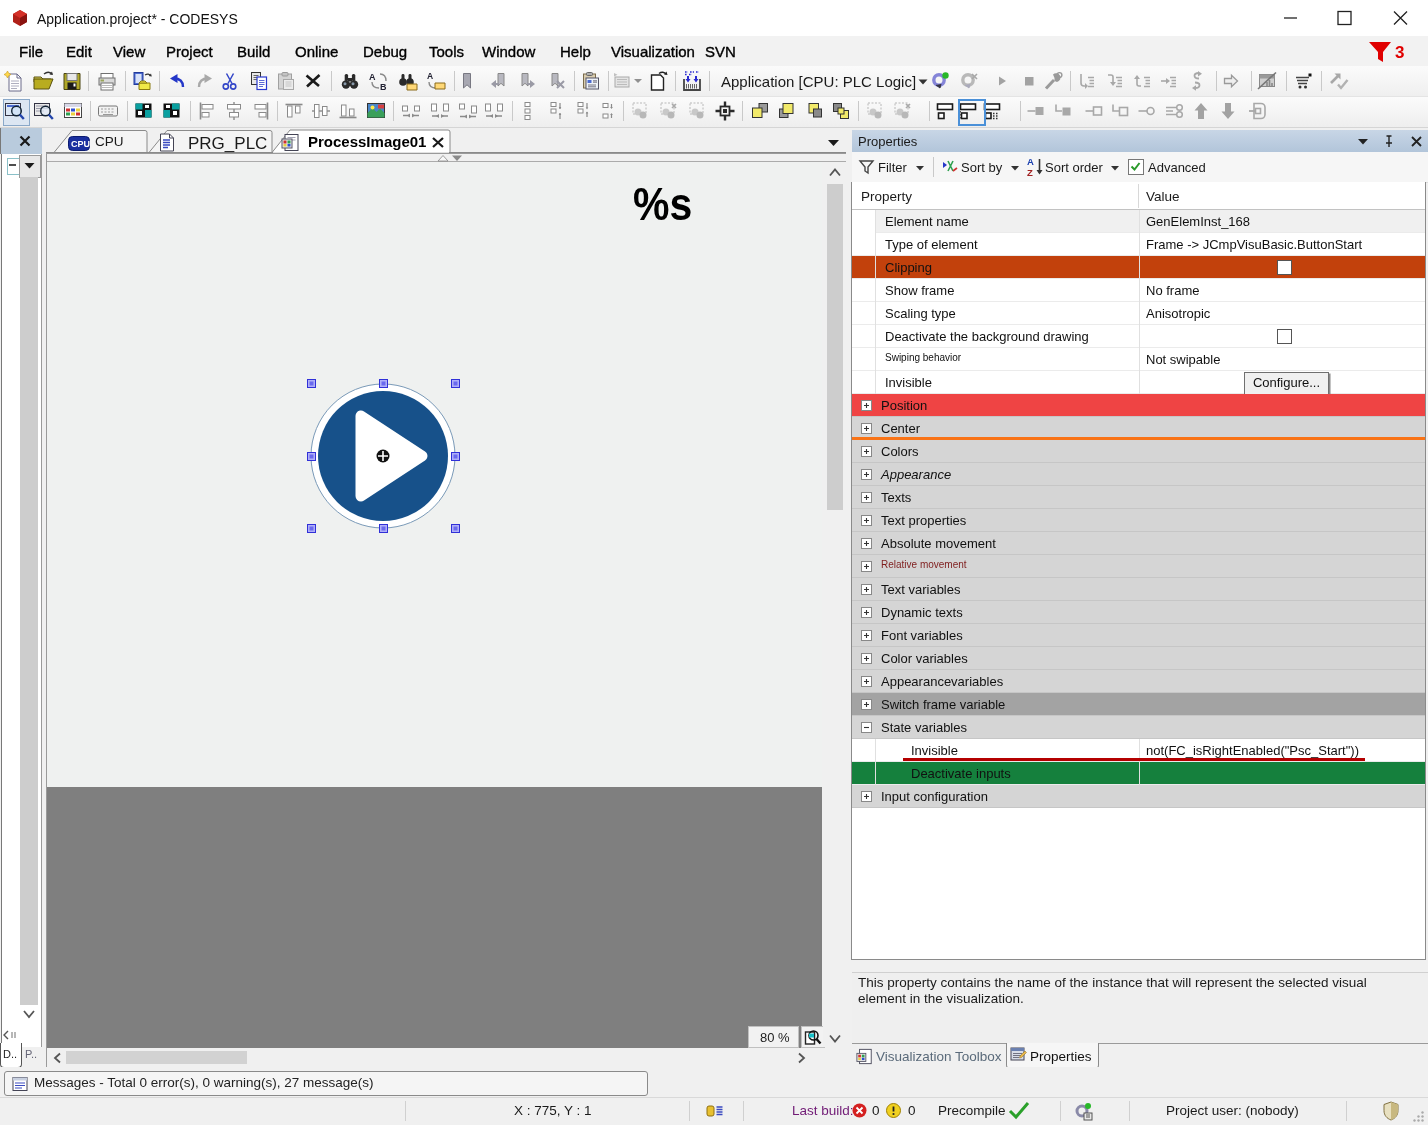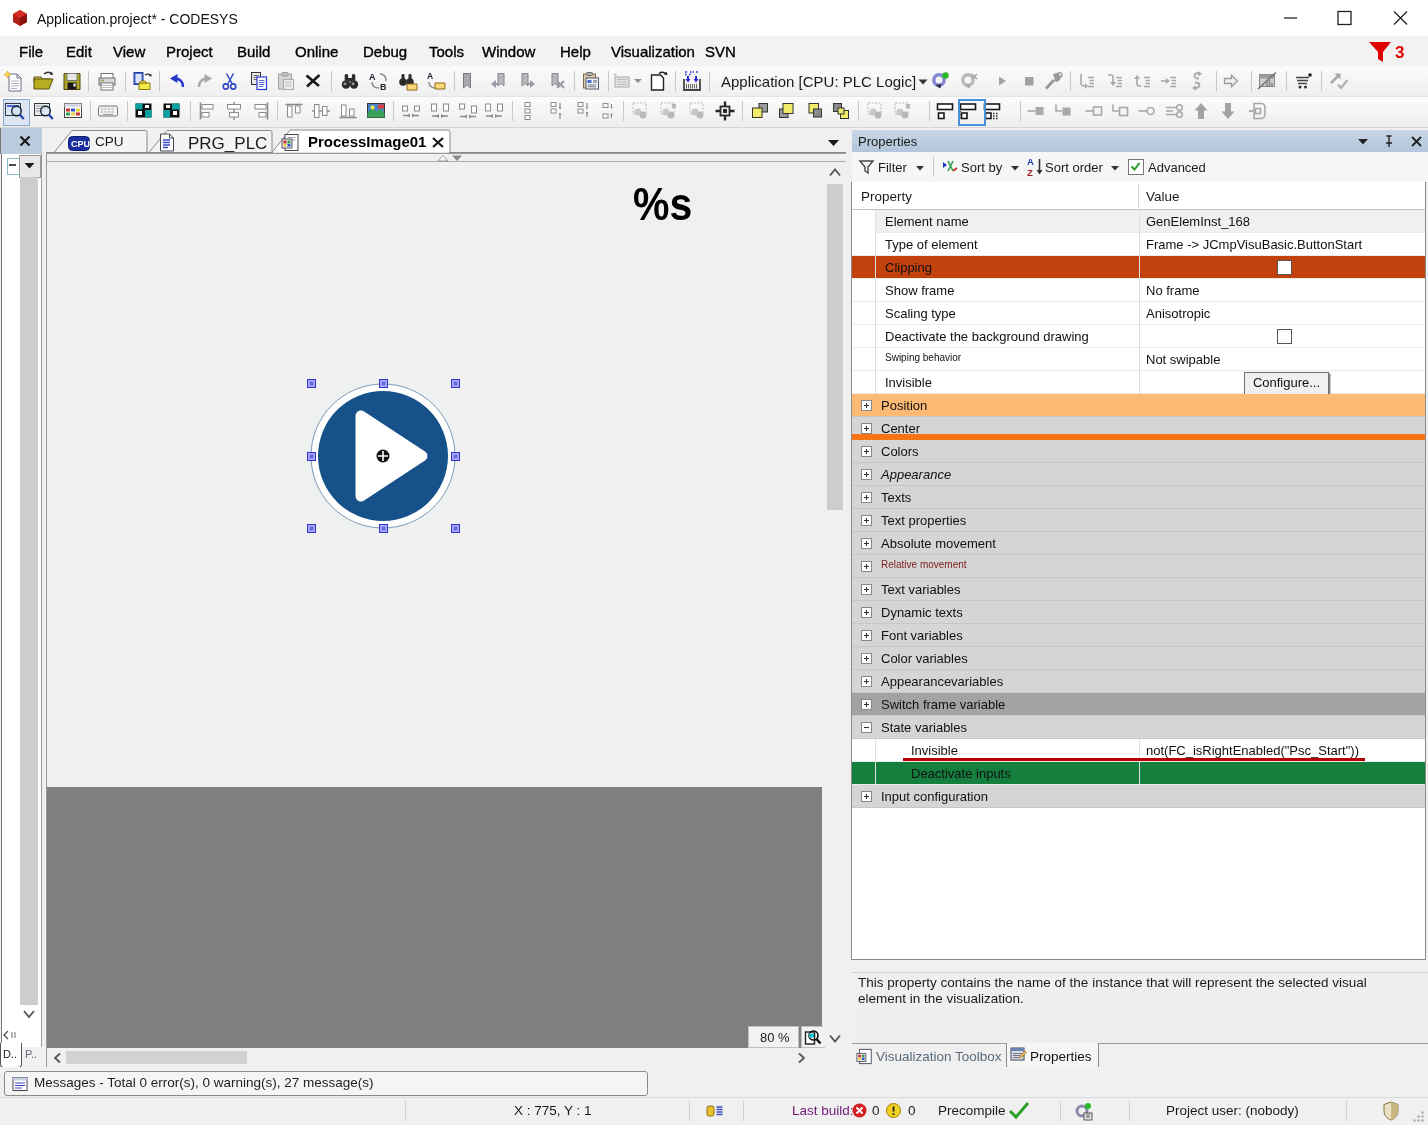--- a/index.html
+++ b/index.html
@@ -684,28 +684,28 @@
     <div class="a" style="left:287px;top:0;width:1px;height:23px;background:#e0e0e0;"></div>
     <div class="txt" style="left:33px;top:4px;font-size:10px;color:#111;">Swiping behavior</div>
     <div class="txt" style="left:294px;top:4px;font-size:13px;color:#111;">Not swipable</div>
   </div>
 <div class="a" style="left:852px;top:371px;width:573px;height:23px;background:#fff;border-bottom:1px solid #ebebeb;box-sizing:border-box;">
     <div class="a" style="left:23px;top:0;width:1px;height:23px;background:#e0e0e0;"></div>
     <div class="a" style="left:287px;top:0;width:1px;height:23px;background:#e0e0e0;"></div>
     <div class="txt" style="left:33px;top:4px;font-size:13px;color:#111;">Invisible</div>
     <div class="a" style="left:392px;top:1px;width:83px;height:21px;background:#f0f0f0;border:1px solid #707070;box-shadow:1.5px 1.5px 0 #888;font-size:13px;color:#111;text-align:center;line-height:20px;">Configure...</div>
   </div>
-<div class="a" style="left:852px;top:394px;width:573px;height:23px;background:#fdba74;border-bottom:1px solid #c6c6c6;box-sizing:border-box;">
+<div class="a" style="left:852px;top:394px;width:573px;height:23px;background:#ef4444;border-bottom:1px solid #c6c6c6;box-sizing:border-box;">
     <svg class="a" style="left:9px;top:6px" width="11" height="11" viewBox="0 0 11 11">
       <rect x="0.5" y="0.5" width="10" height="10" fill="#fff" stroke="#888"></rect>
       <path d="M5.5 3v5M3 5.5h5" stroke="#333" stroke-width="1.1"></path>
     </svg>
     <div class="txt" style="left:29px;top:4px;font-size:13px;color:#111;">Position</div>
   </div>
-<div class="a" style="left:852px;top:417px;width:573px;height:23px;background:#d5d5d5;border-bottom:6px solid #f97316;box-sizing:border-box;">
+<div class="a" style="left:852px;top:417px;width:573px;height:23px;background:#d5d5d5;border-bottom:3px solid #f97316;box-sizing:border-box;">
     <svg class="a" style="left:9px;top:6px" width="11" height="11" viewBox="0 0 11 11">
       <rect x="0.5" y="0.5" width="10" height="10" fill="#fff" stroke="#888"></rect>
       <path d="M5.5 3v5M3 5.5h5" stroke="#333" stroke-width="1.1"></path>
     </svg>
     <div class="txt" style="left:29px;top:4px;font-size:13px;color:#111;">Center</div>
   </div>
 <div class="a" style="left:852px;top:440px;width:573px;height:23px;background:#d5d5d5;border-bottom:1px solid #c6c6c6;box-sizing:border-box;">
     <svg class="a" style="left:9px;top:6px" width="11" height="11" viewBox="0 0 11 11">
       <rect x="0.5" y="0.5" width="10" height="10" fill="#fff" stroke="#888"></rect>
       <path d="M5.5 3v5M3 5.5h5" stroke="#333" stroke-width="1.1"></path>

